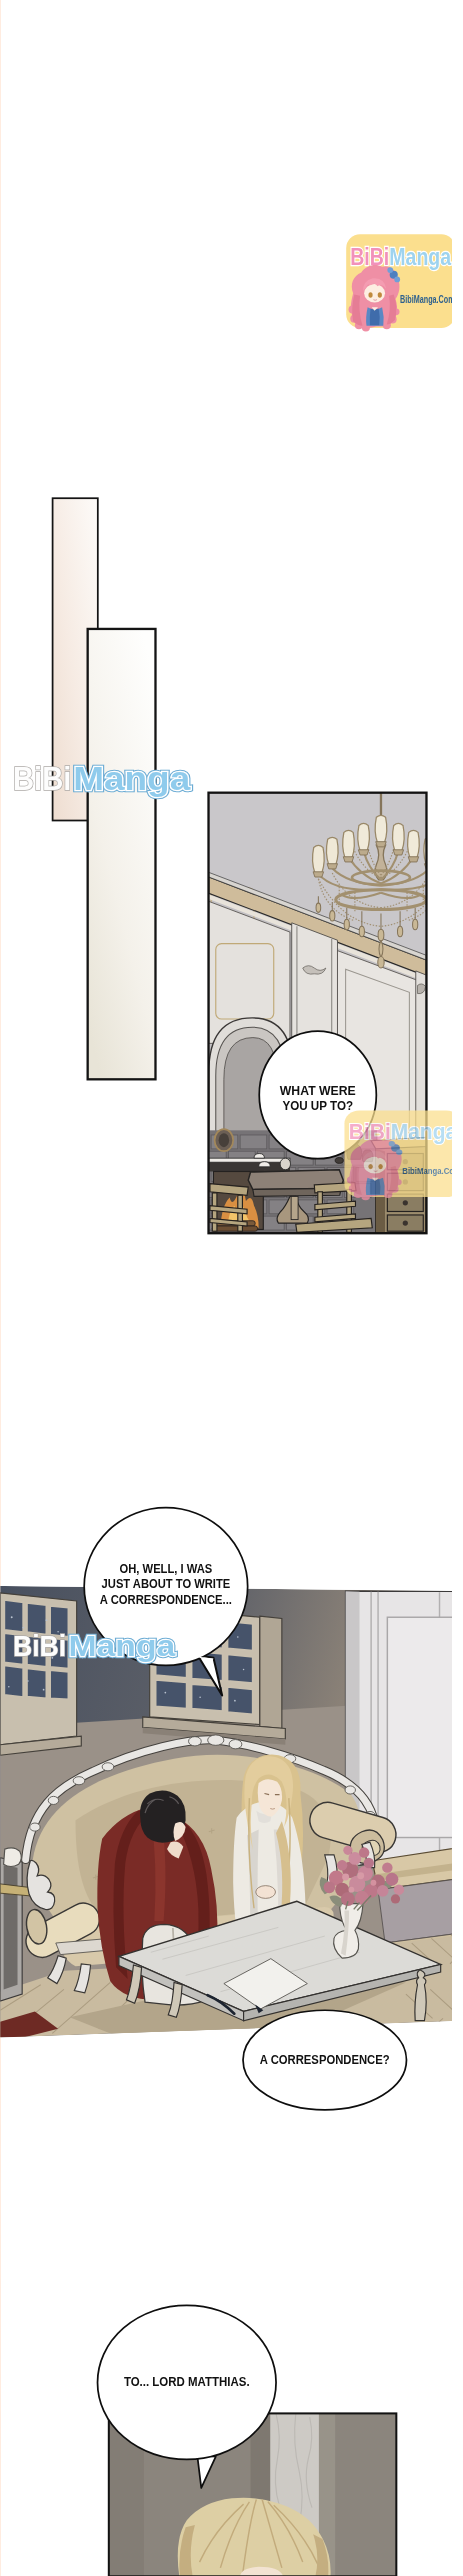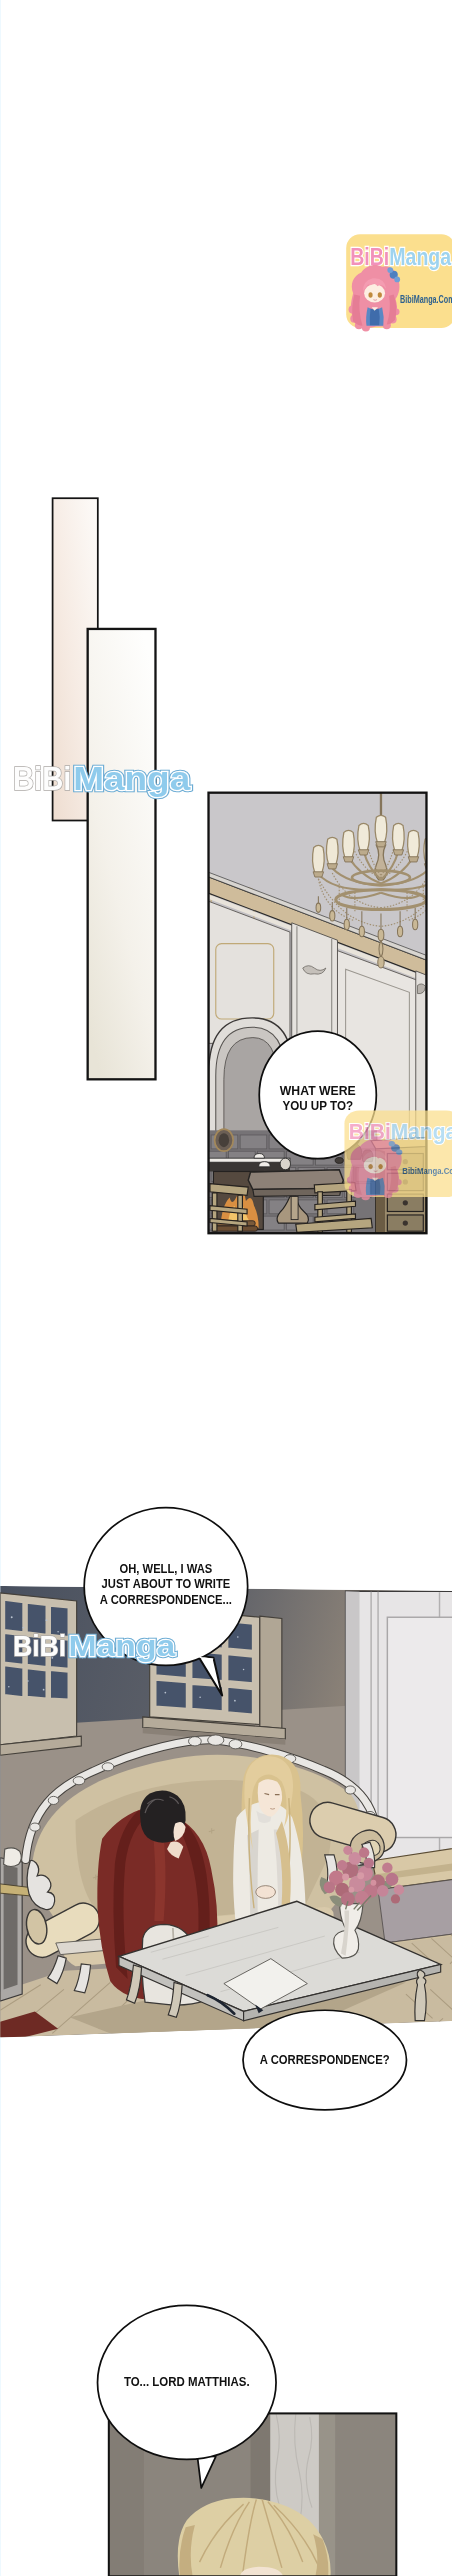--- a/index.html
+++ b/index.html
@@ -1,16 +1,16 @@
 <!DOCTYPE html>
 <html style="font-size:9.3px"><head>
 <meta charset="utf-8">
 <style>
 html,body{margin:0;padding:0;}
-.page{position:relative;width:452px;height:2576px;background:#7dd3fc;overflow:hidden;font-family:"Liberation Sans",sans-serif;}
+.page{position:relative;width:452px;height:2576px;background:#f97316;overflow:hidden;font-family:"Liberation Sans",sans-serif;}
 </style>
 </head>
 <body>
 <div class="page">
 <svg width="464" height="2576" viewBox="0 0 800 4444" xmlns="http://www.w3.org/2000/svg">
 <defs>
 <linearGradient id="r1g" x1="1" y1="0" x2="0" y2="1">
  <stop offset="0" stop-color="#fdfbf9"></stop>
           <stop offset="0.55" stop-color="#f6ebe3"></stop>
           <stop offset="1" stop-color="#eeddd0"></stop>

